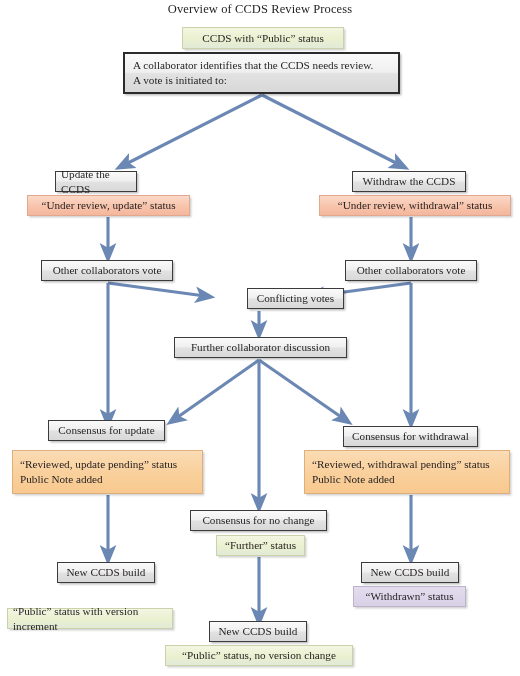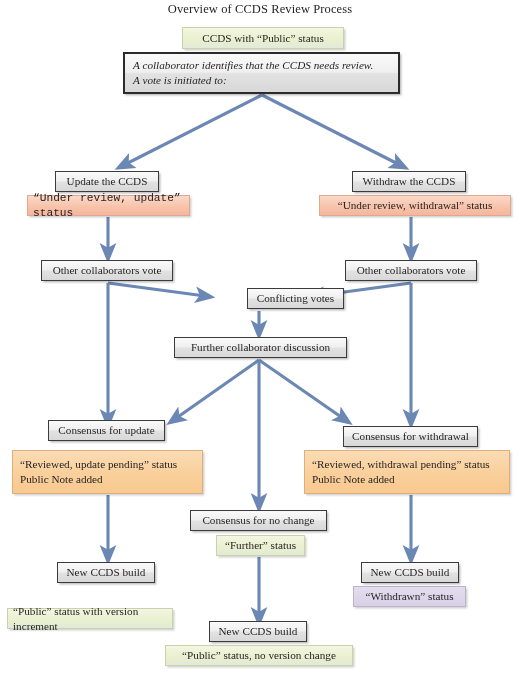--- a/index.html
+++ b/index.html
@@ -134,26 +134,26 @@
       <path d="M108,495 L108,555"></path>
 
       <path d="M411,495 L411,555"></path>
 
       <path d="M259,557 L259,617"></path>
     </g>
   </svg>
 
   <div class="node green" style="left:182px; top:27px; width:162px; height:22px;">CCDS with “Public” status</div>
 
-  <div class="node grey grey-thick left-align" style="left:123px; top:52px; width:277px; height:42px; padding-left:8px;font-style:italic;">A collaborator identifies that the CCDS needs review.
+  <div class="node grey grey-thick left-align" style="left:123px; top:52px; width:277px; height:42px; padding-left:8px;">A collaborator identifies that the CCDS needs review.
 A vote is initiated to:</div>
 
-  <div class="node grey" style="left:55px; top:171px; width:104px; height:21px;">Update the CCDS</div>
+  <div class="node grey" style="left:55px; top:171px; width:82px; height:21px;">Update the CCDS</div>
 
-  <div class="node salmon" style="left:27px; top:195px; width:163px; height:21px;font-family:Liberation Mono, monospace;">“Under review, update” status</div>
+  <div class="node salmon" style="left:27px; top:195px; width:163px; height:21px;">“Under review, update” status</div>
 
   <div class="node grey" style="left:352px; top:171px; width:114px; height:21px;">Withdraw the CCDS</div>
 
   <div class="node salmon" style="left:319px; top:195px; width:192px; height:21px;">“Under review, withdrawal” status</div>
 
   <div class="node grey" style="left:41px; top:260px; width:132px; height:21px;">Other collaborators vote</div>
 
   <div class="node grey" style="left:345px; top:260px; width:132px; height:21px;">Other collaborators vote</div>
 
   <div class="node grey" style="left:211px; top:288px; width:97px; height:21px;margin-left:36px;">Conflicting votes</div>

